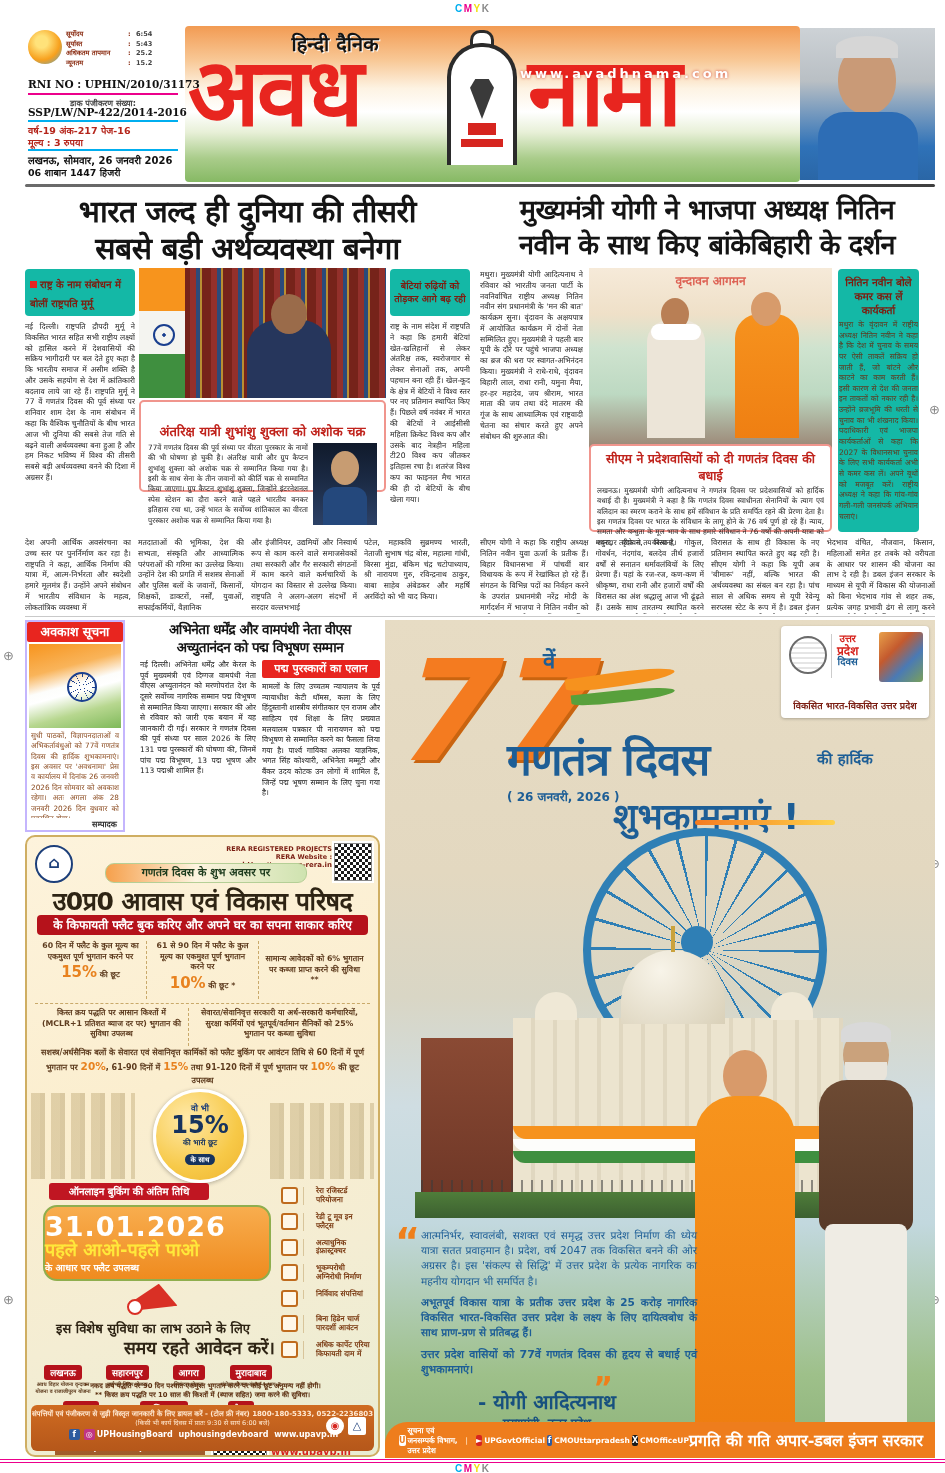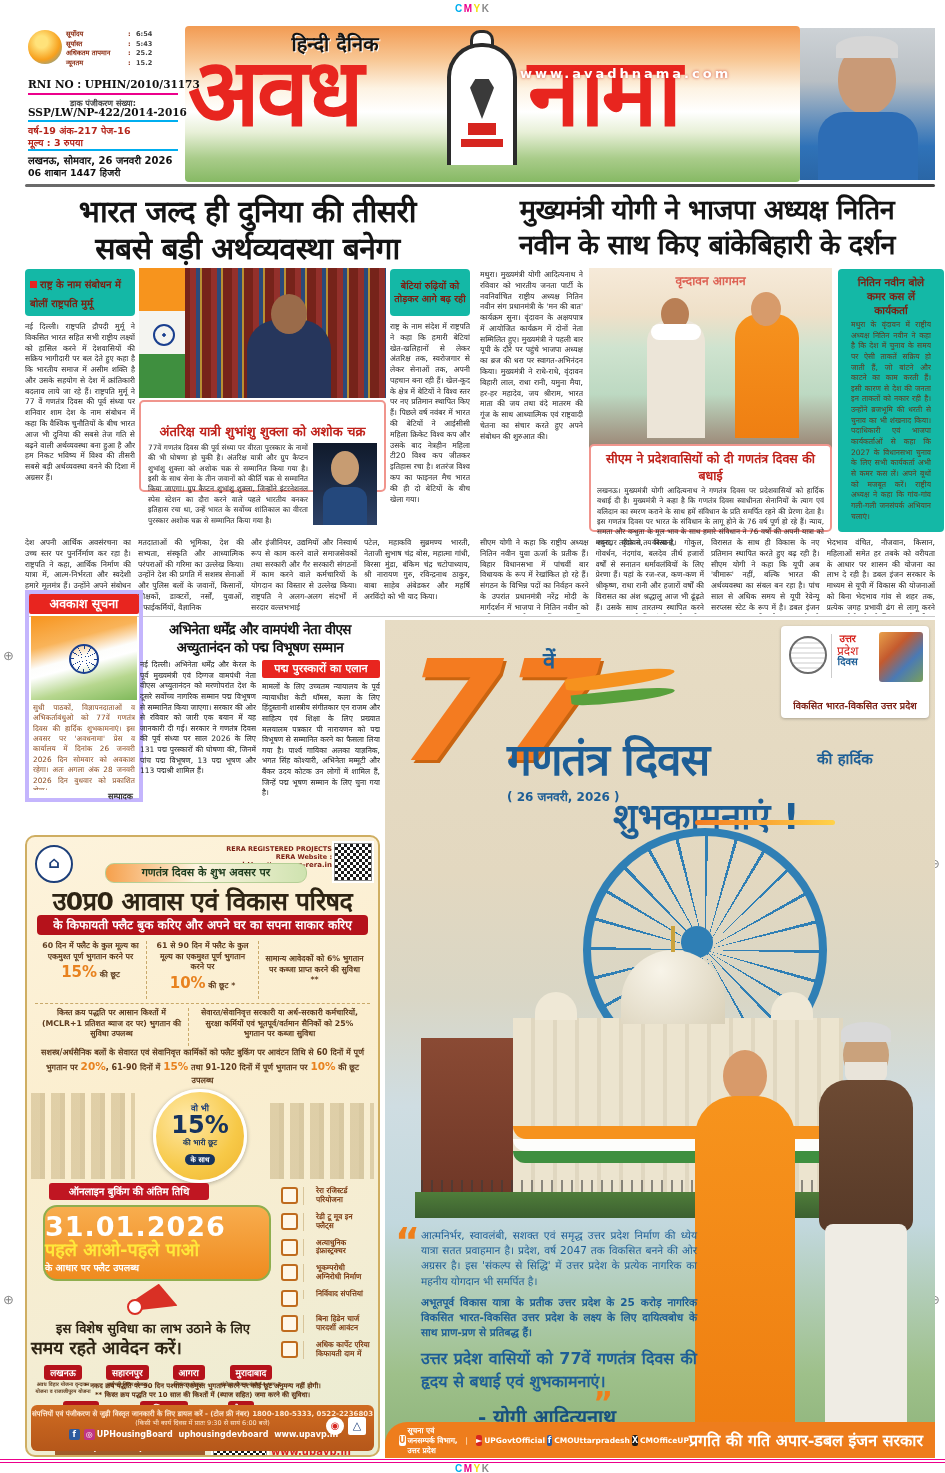--- a/index.html
+++ b/index.html
@@ -156,36 +156,36 @@
     <div style="position:absolute;left:62px;top:56px;width:50px;height:16px;border-radius:8px;background:#fff"></div>
     <div style="position:absolute;left:146px;top:46px;width:64px;height:124px;border-radius:24px 24px 0 0;background:linear-gradient(180deg,#f6921e,#ef7f12)"></div>
     <div style="position:absolute;left:162px;top:24px;width:30px;height:34px;border-radius:50%;background:#d79b6b"></div>
   </div>
 
   <div class="abs boxed" style="left:589px;top:444px;width:243px;height:88px;padding:4px 6px;box-sizing:border-box">
     <div class="boxhead" style="font-size:12.5px;margin-bottom:2px">सीएम ने प्रदेशवासियों को दी गणतंत्र दिवस की बधाई</div>
     <div class="news" style="font-size:7.3px">लखनऊ। मुख्यमंत्री योगी आदित्यनाथ ने गणतंत्र दिवस पर प्रदेशवासियों को हार्दिक बधाई दी है। मुख्यमंत्री ने कहा है कि गणतंत्र दिवस स्वाधीनता सेनानियों के त्याग एवं बलिदान का स्मरण कराने के साथ हमें संविधान के प्रति समर्पित रहने की प्रेरणा देता है। इस गणतंत्र दिवस पर भारत के संविधान के लागू होने के 76 वर्ष पूर्ण हो रहे हैं। न्याय, समता और बन्धुता के मूल भाव के साथ हमारे संविधान ने 76 वर्षों की अपनी यात्रा को शानदार तरीके से तय किया है।</div>
   </div>
 
-  <div class="abs peach" style="left:838px;top:269px;width:106px;height:263px;padding:6px 13px;box-sizing:border-box">
+  <div class="abs peach" style="left:838px;top:269px;width:81px;height:263px;padding:6px 1px;box-sizing:border-box">
     <div class="kicker" style="font-size:10.5px;text-align:center">नितिन नवीन बोले</div>
     <div class="kicker" style="font-size:10.5px;text-align:center;margin-bottom:3px">कमर कस लें कार्यकर्ता</div>
     <div class="news" style="font-size:7.5px;color:#5d3b20;height:210px">मथुरा के वृंदावन में राष्ट्रीय अध्यक्ष नितिन नवीन ने कहा है कि देश में चुनाव के समय पर ऐसी ताकतें सक्रिय हो जाती हैं, जो बांटने और काटने का काम करती हैं। इसी कारण से देश की जनता इन ताकतों को नकार रही है। उन्होंने ब्रजभूमि की धरती से चुनाव का भी शंखनाद किया। पदाधिकारी एवं भाजपा कार्यकर्ताओं से कहा कि 2027 के विधानसभा चुनाव के लिए सभी कार्यकर्ता अभी से कमर कस लें। अपने बूथों को मजबूत करें। राष्ट्रीय अध्यक्ष ने कहा कि गांव-गांव गली-गली जनसंपर्क अभियान चलाएं।</div>
   </div>
 
   <div class="abs cols4" style="left:480px;top:538px;width:455px;height:76px">
     <div class="c news">सीएम योगी ने कहा कि राष्ट्रीय अध्यक्ष नितिन नवीन युवा ऊर्जा के प्रतीक हैं। बिहार विधानसभा में पांचवीं बार विधायक के रूप में रेखांकित हो रहे हैं। संगठन के विभिन्न पदों का निर्वहन करने के उपरांत प्रधानमंत्री नरेंद्र मोदी के मार्गदर्शन में भाजपा ने नितिन नवीन को राष्ट्रीय अध्यक्ष के रूप में नया दायित्व दिया है। इस दायित्व के बाद योगेश्वर श्रीकृष्ण की पावन धरा पर उनका प्रथम आगमन आह्लादकारी धन्य है। सीएम योगी ने कहा कि ब्रज प्राचीन काल से तीर्थ भूमि रही है।</div>
     <div class="c news">मथुरा, वृंदावन, बरसाना, गोकुल, गोवर्धन, नंदगांव, बलदेव तीर्थ हजारों वर्षों से सनातन धर्मावलंबियों के लिए प्रेरणा हैं। यहां के रज-रज, कण-कण में श्रीकृष्ण, राधा रानी और हजारों वर्षों की विरासत का अंश श्रद्धालु आज भी ढूंढ़ते हैं। उसके साथ तारतम्य स्थापित करने का प्रयास करते हैं। अंत्योदय के प्रणेता पं. दीनदयाल उपाध्याय की पावन जन्मभूमि भी मथुरा में पड़ती है। प्रधानमंत्री की प्रेरणा से ब्रज भूमि भारत की आध्यात्मिक व सांस्कृतिक</div>
     <div class="c news">विरासत के साथ ही विकास के नए प्रतिमान स्थापित करते हुए बढ़ रही है। सीएम योगी ने कहा कि यूपी अब 'बीमारू' नहीं, बल्कि भारत की अर्थव्यवस्था का संबल बन रहा है। पांच साल से अधिक समय से यूपी रेवेन्यू सरप्लस स्टेट के रूप में है। डबल इंजन सरकार डबल स्पीड के साथ बड़े-बड़े कार्यों को धरातल पर उतारती है। हर नागरिक को सुरक्षा का अहसास कराती है। गरीब कल्याणकारी योजनाओं के साथ बिना</div>
     <div class="c news">भेदभाव वंचित, नौजवान, किसान, महिलाओं समेत हर तबके को वरीयता के आधार पर शासन की योजना का लाभ दे रही है। डबल इंजन सरकार के माध्यम से यूपी में विकास की योजनाओं को बिना भेदभाव गांव से शहर तक, प्रत्येक जगह प्रभावी ढंग से लागू करने का कार्य देखने को मिल रहा है। सीएम योगी ने कहा कि पीएम मोदी के मार्गदर्शन, प्रेरणा व नेतृत्व में उत्तर प्रदेश ने पिछले 9 वर्ष में विकास के नए प्रतिमान स्थापित किए हैं।</div>
   </div>
 
   <div class="abs" style="left:25px;top:616px;width:910px;height:1px;background:#c9c9c9"></div>
 
-  <div class="abs" style="left:25px;top:590px;width:118px;height:212px;border:4px solid #c4b5fd;box-sizing:border-box">
+  <div class="abs" style="left:25px;top:620px;width:100px;height:212px;border:2px solid #c4b5fd;box-sizing:border-box">
     <div class="redband" style="height:20px;line-height:20px;font-size:12.5px;border-radius:2px">अवकाश सूचना</div>
     <div style="height:84px;margin:2px;position:relative;background:linear-gradient(165deg,#f7941d 0%,#f9b45a 30%,#fdfdfb 48%,#ffffff 56%,#b7d78f 76%,#7fb95a 100%)">
       <div style="position:absolute;left:38px;top:28px;width:26px;height:26px;border:2px solid #1a3f8f;border-radius:50%;background:repeating-conic-gradient(#1a3f8f 0deg 3deg,transparent 3deg 30deg)"></div>
     </div>
     <div class="news" style="font-size:7.3px;color:#8a4a1f;padding:1px 4px;height:86px">सुधी पाठकों, विज्ञापनदाताओं व अभिकर्ताबंधुओ को 77वें गणतंत्र दिवस की हार्दिक शुभकामनाएं। इस अवसर पर 'अवधनामा' प्रेस व कार्यालय में दिनांक 26 जनवरी 2026 दिन सोमवार को अवकाश रहेगा। अतः अगला अंक 28 जनवरी 2026 दिन बुधवार को प्रकाशित होगा।</div>
     <div style="text-align:right;padding-right:6px;font-size:8px;font-weight:bold;color:#333">सम्पादक</div>
   </div>
 
   <div class="abs headline" style="left:140px;top:620px;width:240px;font-size:13.5px">अभिनेता धर्मेंद्र और वामपंथी नेता वीएस</div>
   <div class="abs headline" style="left:140px;top:638px;width:240px;font-size:13.5px">अच्युतानंदन को पद्म विभूषण सम्मान</div>
@@ -194,21 +194,21 @@
   <div class="abs news" style="left:262px;top:682px;width:118px;height:148px;font-size:7.5px">मामलों के लिए उच्चतम न्यायालय के पूर्व न्यायाधीश केटी थॉमस, कला के लिए हिंदुस्तानी शास्त्रीय संगीतकार एन राजम और साहित्य एवं शिक्षा के लिए प्रख्यात मलयालम पत्रकार पी नारायणन को पद्म विभूषण से सम्मानित करने का फैसला लिया गया है। पार्श्व गायिका अलका याज्ञनिक, भगत सिंह कोश्यारी, अभिनेता मम्मूटी और बैंकर उदय कोटक उन लोगों में शामिल हैं, जिन्हें पद्म भूषण सम्मान के लिए चुना गया है।</div>
 
   <div class="abs" style="left:385px;top:620px;width:550px;height:838px;overflow:hidden">
     <div style="position:absolute;inset:0;background:linear-gradient(180deg,#e7dcc4 0%,#e3d8c0 30%,#d9d6c5 45%,#cfdde2 58%,#c2d8de 72%,#9ec08a 90%,#8db37a 100%)"></div>
 
     <div style="position:absolute;right:6px;top:6px;width:148px;height:92px;background:#fff;border-radius:4px;box-shadow:0 1px 3px rgba(0,0,0,.25)">
       <div style="position:absolute;left:8px;top:10px;width:34px;height:34px;border:2px solid #6b6b6b;border-radius:50%;background:repeating-linear-gradient(0deg,#fff 0 3px,#e5e5e5 3px 5px)"></div>
       <div style="position:absolute;left:50px;top:8px;width:1px;height:44px;background:#ccc"></div>
       <div style="position:absolute;left:56px;top:8px;text-align:center;line-height:1.05">
         <div style="font-size:10px;font-weight:900;color:#d6251f">उत्तर</div>
-        <div style="font-size:12px;font-weight:400;color:#d6251f">प्रदेश</div>
+        <div style="font-size:12px;font-weight:700;color:#d6251f">प्रदेश</div>
         <div style="font-size:10px;font-weight:900;color:#1d5e96">दिवस</div>
       </div>
       <div style="position:absolute;right:6px;top:6px;width:44px;height:50px;border-radius:3px;background:linear-gradient(135deg,#e8a04a 0%,#c45a2e 35%,#4a7ab5 65%,#7aa05a 100%)"></div>
       <div style="position:absolute;left:0;right:0;bottom:6px;text-align:center;font-size:9.5px;font-weight:900;color:#7a1d12">विकसित भारत-विकसित उत्तर प्रदेश</div>
     </div>
 
     <div style="position:absolute;left:18px;top:22px;font-size:140px;line-height:1;font-weight:900;font-style:italic;color:#f47b20;text-shadow:3px 3px 0 #c96410;transform:skewX(-4deg)">77</div>
     <div style="position:absolute;left:158px;top:24px;font-size:22px;font-weight:900;color:#1d5e96">वें</div>
     <div style="position:absolute;left:180px;top:52px;width:110px;height:14px;border-radius:0 60% 60% 40%;background:#f6921e;transform:rotate(-8deg)"></div>
     <div style="position:absolute;left:186px;top:70px;width:104px;height:12px;border-radius:0 60% 60% 40%;background:#58a03c;transform:rotate(-6deg)"></div>
@@ -244,21 +244,21 @@
       <div style="position:absolute;left:42px;top:34px;width:42px;height:24px;border-radius:0 0 50% 50%;background:#e9e4da"></div>
       <div style="position:absolute;left:38px;top:-6px;width:50px;height:20px;border-radius:50% 50% 0 0;background:#d9d9d9"></div>
       <div style="position:absolute;left:16px;top:52px;width:94px;height:152px;border-radius:28px 28px 12px 12px;background:linear-gradient(180deg,#6d4a33,#573a28)"></div>
       <div style="position:absolute;left:22px;top:196px;width:82px;height:224px;border-radius:8px;background:#efece4"></div>
     </div>
 
     <div style="position:absolute;left:12px;top:608px;width:300px">
       <span style="position:absolute;left:-2px;top:-6px;font-size:38px;line-height:1;color:#ef7f1a;font-weight:900">“</span>
       <div style="margin-left:24px;font-size:10.5px;line-height:1.45;color:#1d5e96;text-align:justify;font-weight:500">आत्मनिर्भर, स्वावलंबी, सशक्त एवं समृद्ध उत्तर प्रदेश निर्माण की ध्येय यात्रा सतत प्रवाहमान है। प्रदेश, वर्ष 2047 तक विकसित बनने की ओर अग्रसर है। इस 'संकल्प से सिद्धि' में उत्तर प्रदेश के प्रत्येक नागरिक का महनीय योगदान भी समर्पित है।</div>
       <div style="margin-left:24px;margin-top:6px;font-size:10.5px;line-height:1.45;color:#1d5e96;text-align:justify;font-weight:bold">अभूतपूर्व विकास यात्रा के प्रतीक उत्तर प्रदेश के 25 करोड़ नागरिक विकसित भारत-विकसित उत्तर प्रदेश के लक्ष्य के लिए दायित्वबोध के साथ प्राण-प्रण से प्रतिबद्ध हैं।</div>
-      <div style="margin-left:24px;margin-top:6px;font-size:16px;line-height:1.45;color:#1d5e96;text-align:justify;font-weight:bold">उत्तर प्रदेश वासियों को 77वें गणतंत्र दिवस की हृदय से बधाई एवं शुभकामनाएं।</div>
+      <div style="margin-left:24px;margin-top:6px;font-size:11px;line-height:1.45;color:#1d5e96;text-align:justify;font-weight:bold">उत्तर प्रदेश वासियों को 77वें गणतंत्र दिवस की हृदय से बधाई एवं शुभकामनाएं।</div>
       <span style="position:absolute;right:84px;margin-top:-8px;font-size:30px;color:#ef7f1a;font-weight:900">”</span>
       <div style="text-align:center;margin-top:10px;font-size:20px;font-weight:900;color:#17507f">- योगी आदित्यनाथ</div>
       <div style="text-align:center;font-size:11.5px;font-weight:bold;color:#17507f">मुख्यमंत्री, उत्तर प्रदेश</div>
     </div>
 
     <div style="position:absolute;left:0;right:0;bottom:0;height:36px;background:#ee7d1d;border-radius:22px 0 0 0;display:flex;align-items:center;justify-content:space-between;padding:0 12px;box-sizing:border-box">
       <div style="font-size:7.5px;color:#fff;font-weight:bold;display:flex;align-items:center">
         <span class="chip" style="background:#fff;color:#ee7d1d">U</span>
         <span>सूचना एवं जनसम्पर्क विभाग, उत्तर प्रदेश</span>
         <span style="margin:0 6px;color:#ffd9b0">|</span>
@@ -357,21 +357,21 @@
       <div class="featrow">
           <span class="f-ico"></span>
           <span class="f-txt">अधिक कार्पेट एरिया किफायती दाम में</span>
         </div>
     </div>
 
     <div style="position:absolute;left:108px;top:448px;width:40px;height:26px;background:#d93025;clip-path:polygon(0 38%,68% 0,100% 100%,12% 82%);transform:rotate(-14deg)"></div>
     <div style="position:absolute;left:100px;top:462px;width:12px;height:12px;border-radius:50%;background:#fff;border:2px solid #d93025"></div>
 
     <div style="position:absolute;left:4px;top:482px;width:244px;text-align:center;font-size:13px;font-weight:800;color:#2e2414">इस विशेष सुविधा का लाभ उठाने के लिए</div>
-    <div style="position:absolute;left:4px;top:498px;width:244px;text-align:left;font-size:17.5px;font-weight:900;color:#2e2414">समय रहते आवेदन करें।</div>
+    <div style="position:absolute;left:4px;top:498px;width:244px;text-align:right;font-size:17.5px;font-weight:900;color:#2e2414">समय रहते आवेदन करें।</div>
 
     <div style="position:absolute;left:6px;top:524px;width:250px;display:flex;justify-content:space-between">
       <div style="width:60px;text-align:center"><span class="citypill">लखनऊ</span><div class="citysub">अवध विहार योजना वृन्दावन योजना व राजाजीपुरम योजना</div></div>
       <div style="width:62px;text-align:center"><span class="citypill">सहारनपुर</span><div class="citysub">नाईंभरी विहार योजना</div></div>
       <div style="width:54px;text-align:center"><span class="citypill">आगरा</span><div class="citysub">सिकंदरा योजना</div></div>
       <div style="width:64px;text-align:center"><span class="citypill">मुरादाबाद</span><div class="citysub">मंढोला योजना संख्या-4 भाग-2</div></div>
     </div>
     <div style="position:absolute;left:16px;top:560px;width:230px;display:flex;justify-content:space-between">
       <div style="width:76px;text-align:center"><span class="citypill">कानपुर</span><div class="citysub">अम्बेडकरपुरम योजना, संख्या 3, कल्याणपुर</div></div>
       <div style="width:78px;text-align:center"><span class="citypill">गाजियाबाद</span><div class="citysub">सिद्धार्थ विहार, मंडोला विहार</div></div>

